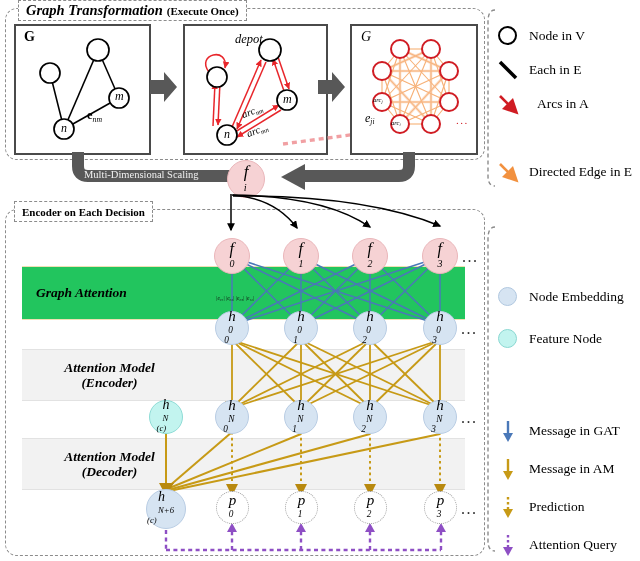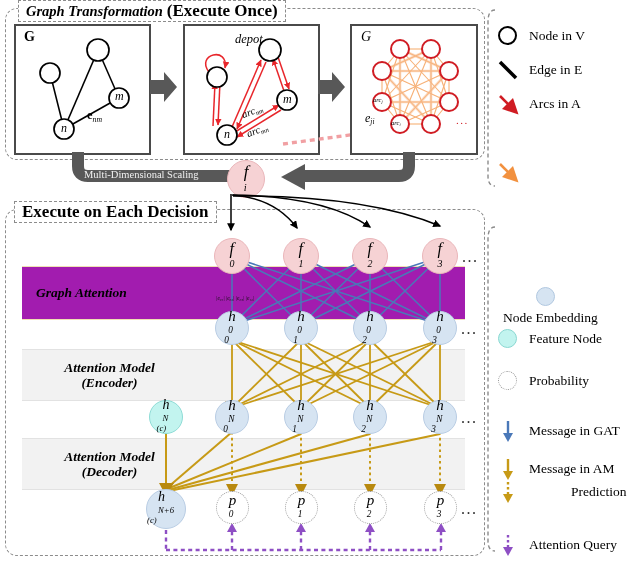--- a/index.html
+++ b/index.html
@@ -6,33 +6,33 @@
   body{width:640px;height:561px;position:relative;overflow:hidden;
        font-family:"Liberation Serif",serif;color:#000;}
   #root{position:absolute;left:0;top:0;width:640px;height:561px;}
   .abs{position:absolute;}
 
   
   .sect{position:absolute;border:1.4px dashed #8c8c8c;border-radius:12px;background:transparent;}
   .sect-title{position:absolute;background:#fff;border:1.4px dashed #8c8c8c;
       padding:1px 7px 2px 7px;white-space:nowrap;line-height:1;}
   .sect-title .it{font-style:italic;font-weight:bold;font-size:14.5px;}
-  .sect-title .bd{font-weight:bold;font-size:17px;}
+  .sect-title .bd{font-weight:bold;font-size:11px;}
 
   
   .panel{position:absolute;background:#fff;border:2px solid #4a4a4a;}
   .panel-tag{position:absolute;font-size:14px;}
   .panel-tag.bold{font-weight:bold;}
   .panel-tag.ital{font-style:italic;}
 
   
   .band{position:absolute;display:flex;align-items:center;}
   .band-label{font-style:italic;font-weight:bold;font-size:13.5px;line-height:1.12;
       padding-left:14px;white-space:pre-line;}
-  .band-gat{background:#a21caf;border-top:1px solid #efe0b4;border-bottom:1px solid #efe0b4;}
+  .band-gat{background:#22c55e;border-top:1px solid #efe0b4;border-bottom:1px solid #efe0b4;}
   .band-am{background:#f2f2f2;border-top:1px solid #e2e2e2;border-bottom:1px solid #e2e2e2;}
 
   
   .node{position:absolute;border-radius:50%;display:flex;align-items:center;
         justify-content:center;box-sizing:border-box;font-style:italic;}
   .node span{display:block;transform:translateY(-1px);}
   .n-feat{background:#f6d2d4;border:1px solid #eab6ba;}
   .n-emb{background:#d6e4f2;border:1px solid #b9cde4;}
   .n-ctx{background:#c2f4ef;border:1px solid #8fdcd6;}
   .n-prob{background:#fff;border:1.6px dotted #9a9a9a;}
@@ -80,21 +80,21 @@
     <span class="panel-tag ital" style="left:45px;top:95px;font-size:12px;">n</span>
     <span class="panel-tag" style="left:71px;top:82px;font-size:12.5px;">
       <b style="font-style:normal;">e</b><i class="sub">nm</i>
     </span>
   </div>
 
   <svg class="abs" width="28" height="30" style="left:150px;top:72px;">
     <polygon points="0,8 14,8 14,0 27,15 14,30 14,22 0,22" fill="#585858"></polygon>
   </svg>
 
-  <div class="panel" style="left:183px;top:24px;width:133px;height:127px;">
+  <div class="panel" style="left:183px;top:24px;width:133px;height:127px;padding-left:8px;">
     <svg width="133" height="127" style="position:absolute;left:0;top:0;">
       <defs>
         <marker id="redhead" markerWidth="5" markerHeight="5" refX="4.2" refY="2.2" orient="auto">
           <path d="M0,0 L4.6,2.2 L0,4.4 z" fill="#e8262b"></path>
         </marker>
       </defs>
       <g stroke="#e8262b" stroke-width="1.5" fill="none" marker-end="url(#redhead)">
 
         <path d="M24,46 C10,28 44,20 40,42"></path>
 
@@ -217,21 +217,21 @@
 
   <div class="node n-feat" style="left:227px;top:160px;width:38px;height:38px;font-size:17px;">
     <span>
         <span>f</span>
         <span class="sub">i</span>
       </span>
   </div>
 
   <div class="sect" style="left:5px;top:209px;width:478px;height:345px;"></div>
   <div class="sect-title" style="left:14px;top:201px;">
-    <span class="bd">Execute on Each Decision</span>
+    <span class="bd">Encoder on Each Decision</span>
   </div>
 
   <svg class="abs" width="250" height="55" style="left:215px;top:192px;">
     <defs>
       <marker id="blkhead" markerWidth="6" markerHeight="6" refX="4.5" refY="2.6" orient="auto">
         <path d="M0,0 L5.4,2.6 L0,5.2 z" fill="#000"></path>
       </marker>
     </defs>
     <g stroke="#000" stroke-width="1.5" fill="none" marker-end="url(#blkhead)">
       <path d="M16,2 L16,38"></path>
@@ -482,23 +482,23 @@
       </div>
     <div class="legend-text">
       <span>Node in V</span></div>
   </div>
   <div class="legend-row" style="left:495px;top:57px;">
     <div class="legend-ico">
       <svg width="26" height="26">
           <line x1="5" y1="5" x2="21" y2="21" stroke="#000" stroke-width="3.6"></line>
         </svg></div>
     <div class="legend-text">
-      <span>Edge in E</span></div>
-  </div>
-  <div class="legend-row" style="left:495px;top:91px;">
+      <span>Each in E</span></div>
+  </div>
+  <div class="legend-row" style="left:495px;top:91px;gap:8px;">
     <div class="legend-ico">
       <svg width="26" height="26">
           <defs>
             <marker id="lgred" markerWidth="6" markerHeight="6" refX="3" refY="3" orient="auto">
               <path d="M0,0 L6,3 L0,6 z" fill="#d01c23"></path>
             </marker>
           </defs>
       <line x1="5" y1="5" x2="18" y2="18" stroke="#d01c23" stroke-width="2.6" marker-end="url(#lgred)"></line>
         </svg></div>
     <div class="legend-text">
@@ -507,63 +507,58 @@
   <div class="legend-row" style="left:495px;top:159px;">
     <div class="legend-ico">
       <svg width="26" height="26">
           <defs>
             <marker id="lgorg" markerWidth="6" markerHeight="6" refX="3" refY="3" orient="auto">
               <path d="M0,0 L6,3 L0,6 z" fill="#f2913f"></path>
             </marker>
           </defs>
       <line x1="5" y1="5" x2="18" y2="18" stroke="#f2913f" stroke-width="2.6" marker-end="url(#lgorg)"></line>
         </svg></div>
-  </div>
-
-  <div class="legend-row" style="left:495px;top:284px;flex-direction:column;">
+    <div class="legend-text">
+      <span>Directed Edge in E</span></div>
+  </div>
+
+  <div class="legend-row" style="left:495px;top:284px;">
     <div class="legend-ico">
       <div class="lg-circle" style="background:#d6e4f2;border:1px solid #b1c8e0;"></div>
       </div>
     <div class="legend-text">
       <span>Node Embedding</span></div>
   </div>
   <div class="legend-row" style="left:495px;top:326px;">
     <div class="legend-ico">
       <div class="lg-circle" style="background:#c2f4ef;border:1px solid #8ad8d2;"></div>
       </div>
     <div class="legend-text">
       <span>Feature Node</span></div>
   </div>
-  <div class="legend-row" style="left:495px;top:368px;">
-    <div class="legend-ico">
-      <div class="lg-circle" style="border:1.8px dotted #9a9a9a;"></div>
-      </div>
-    <div class="legend-text">
-      <span>Probability</span></div>
-  </div>
 
   <div class="legend-row" style="left:495px;top:456px;">
     <div class="legend-ico">
       <svg width="26" height="26">
           <line x1="13" y1="3" x2="13" y2="17" stroke="#c79a16" stroke-width="2.4"></line>
           <polygon points="8,15 18,15 13,24" fill="#c79a16"></polygon>
         </svg></div>
     <div class="legend-text">
       <span>Message in AM</span></div>
   </div>
   <div class="legend-row" style="left:495px;top:418px;">
     <div class="legend-ico">
       <svg width="26" height="26">
           <line x1="13" y1="3" x2="13" y2="17" stroke="#4a78b8" stroke-width="2.4"></line>
           <polygon points="8,15 18,15 13,24" fill="#4a78b8"></polygon>
         </svg></div>
     <div class="legend-text">
       <span>Message in GAT</span></div>
   </div>
-  <div class="legend-row" style="left:495px;top:479px;gap:42px;">
+  <div class="legend-row" style="left:495px;top:494px;">
     <div class="legend-ico">
       <svg width="26" height="26">
           <line x1="13" y1="3" x2="13" y2="17" stroke="#c79a16" stroke-width="2.4" stroke-dasharray="2.4,2.6"></line>
           <polygon points="8,15 18,15 13,24" fill="#c79a16"></polygon>
         </svg></div>
     <div class="legend-text">
       <span>Prediction</span></div>
   </div>
   <div class="legend-row" style="left:495px;top:532px;align-items:center;">
     <div class="legend-ico">

